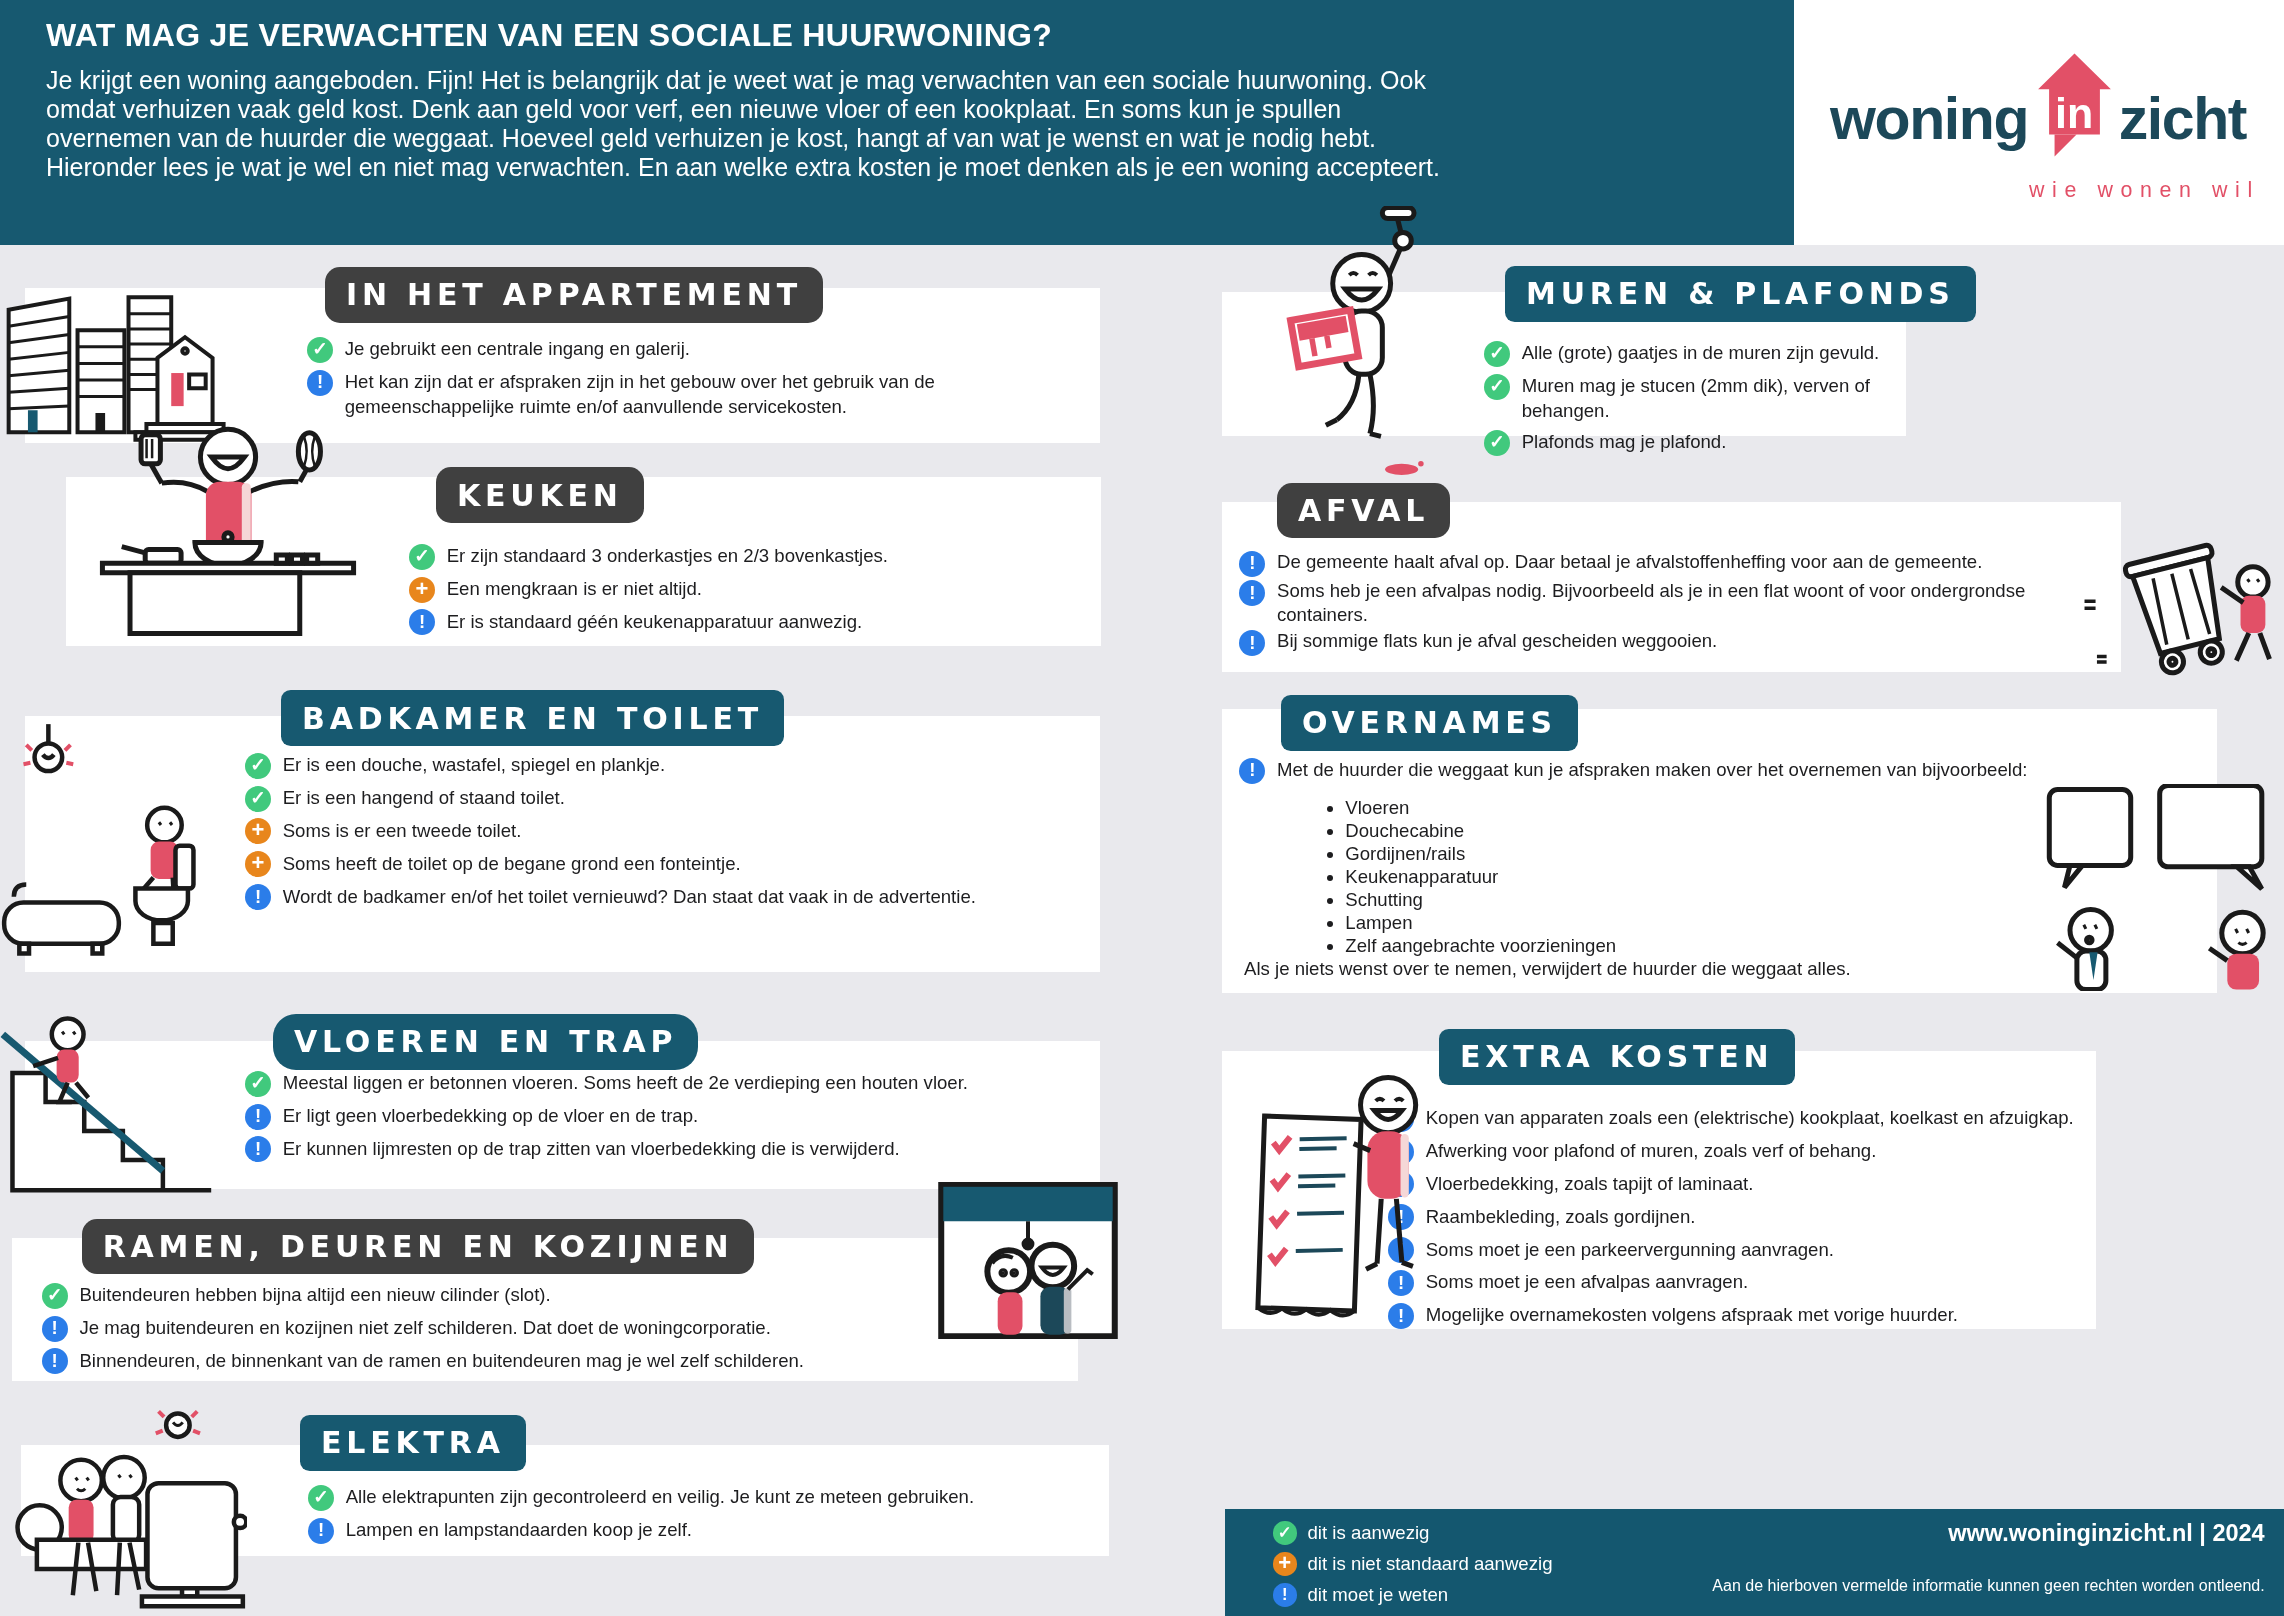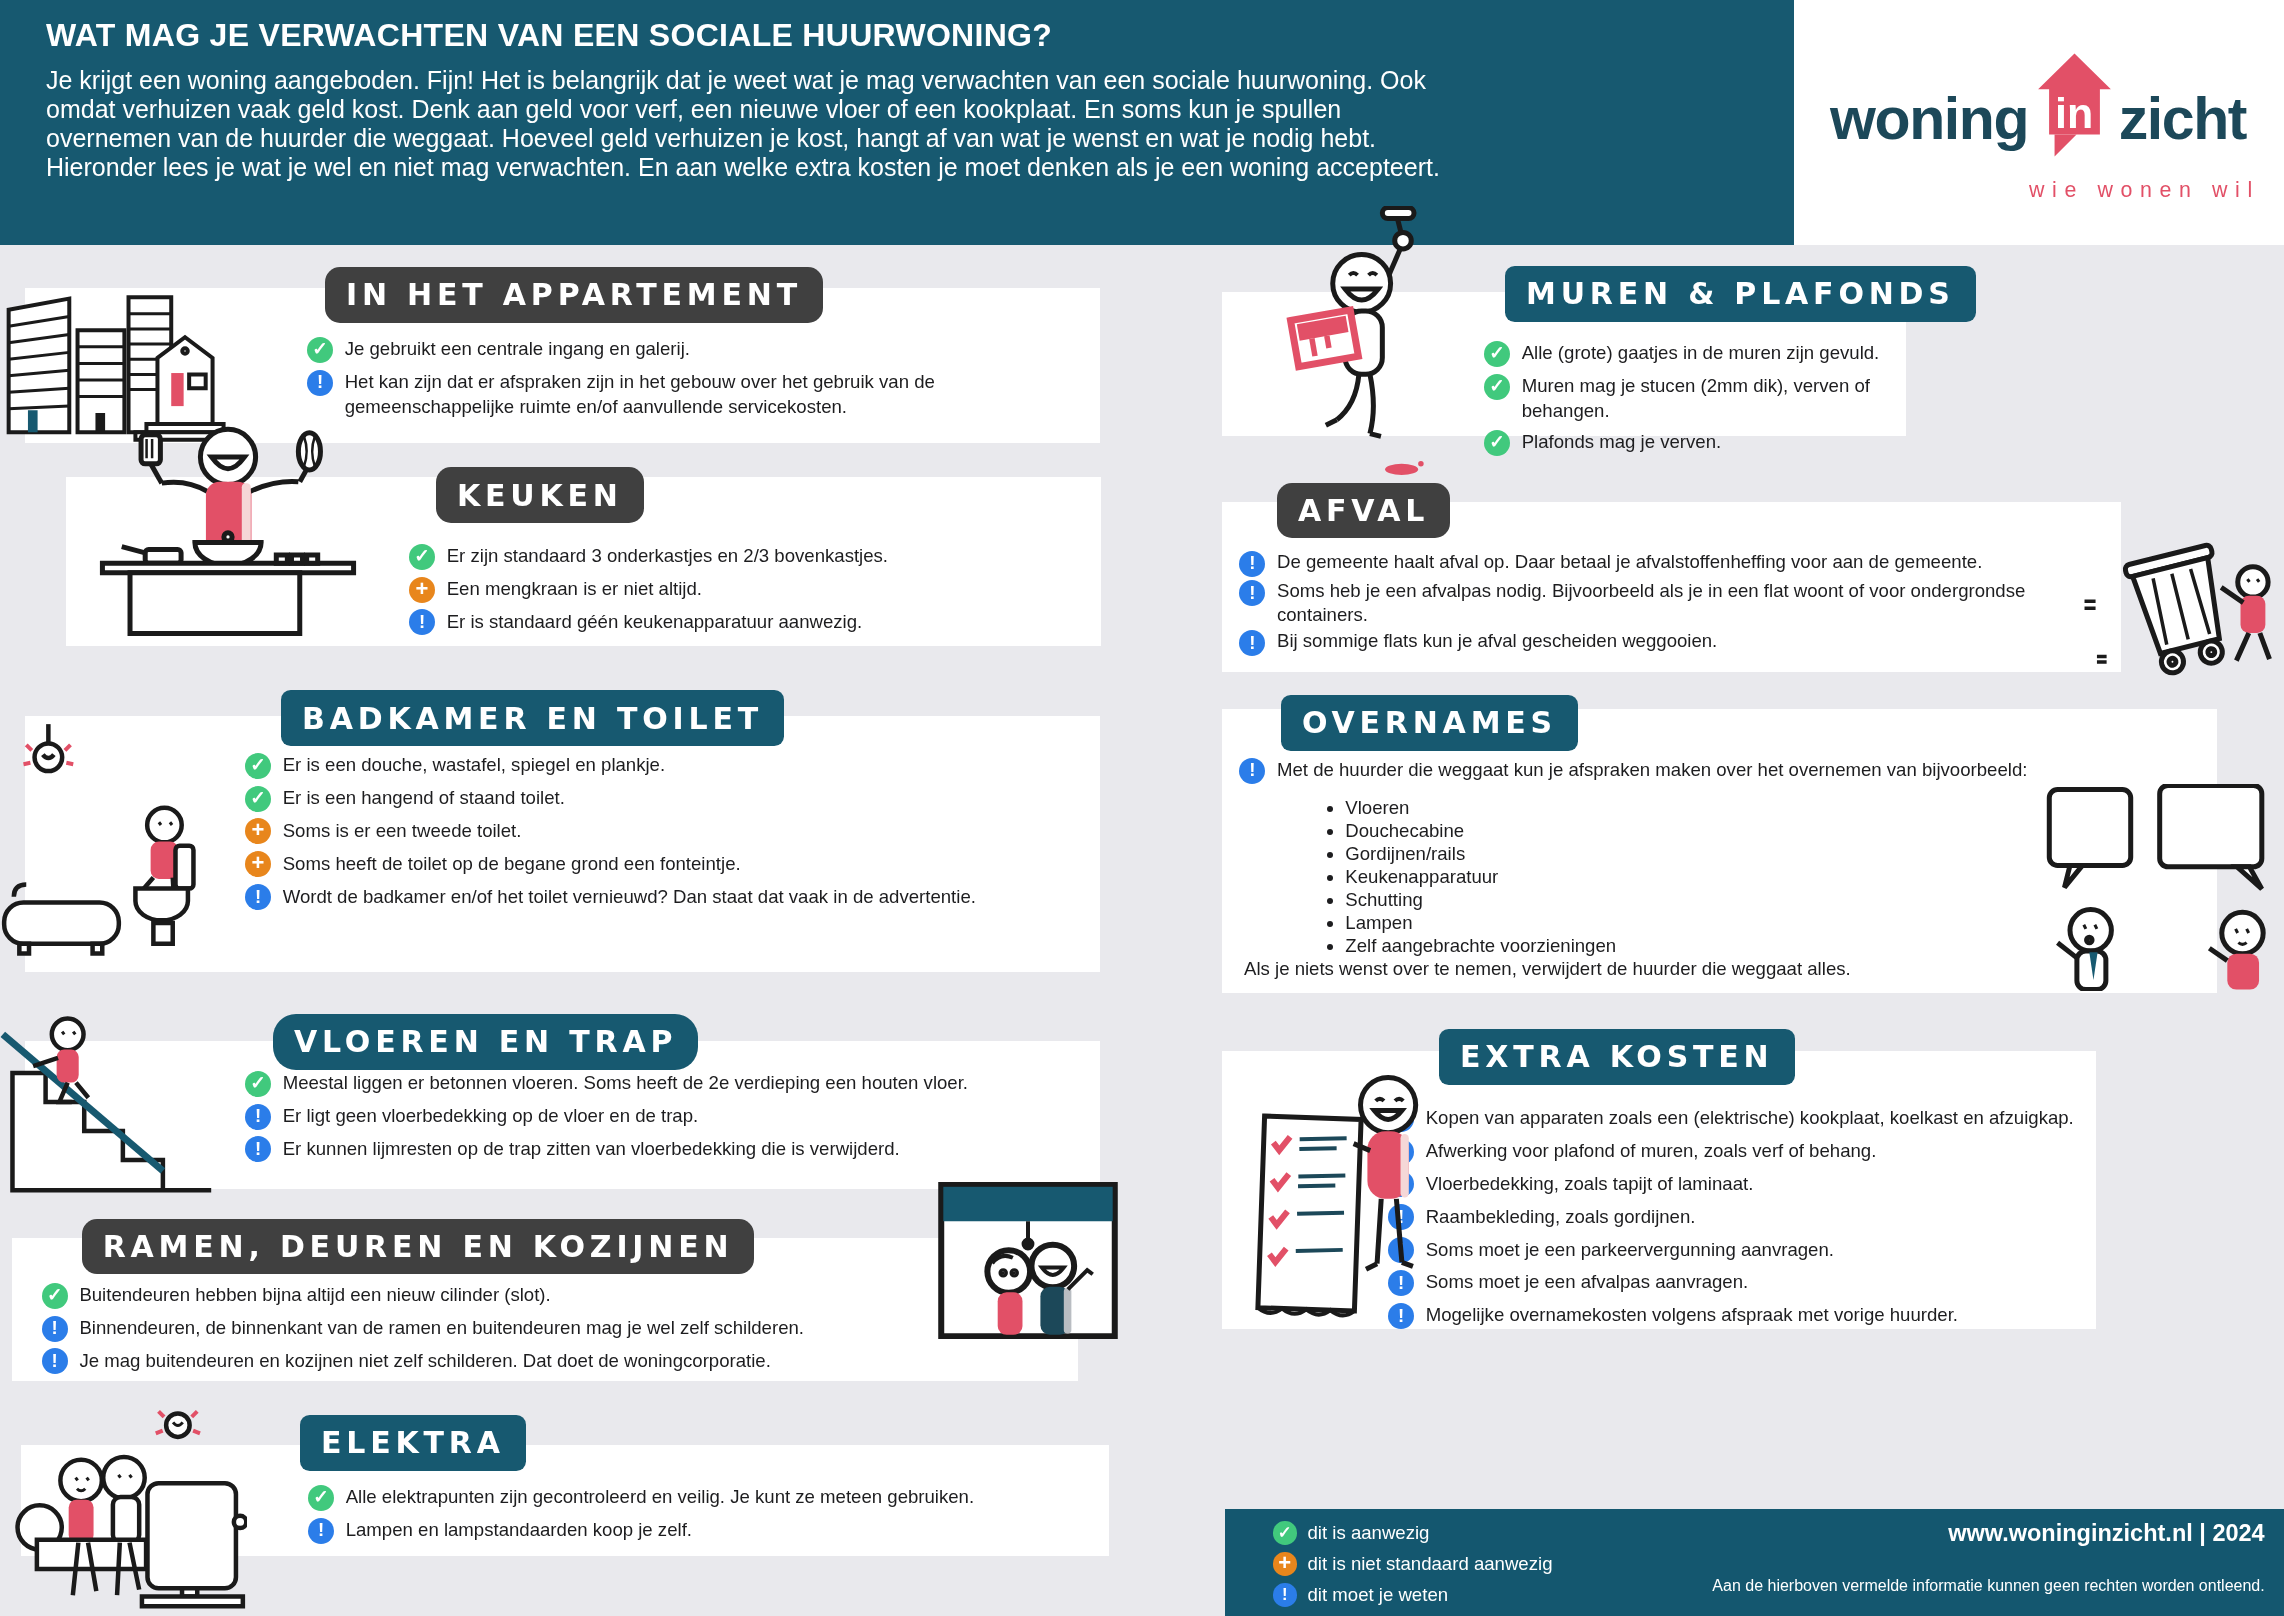--- a/index.html
+++ b/index.html
@@ -171,25 +171,25 @@
 
   <section class="card" id="card-l5" style="left:11.7px;top:1238px;width:1066px;height:143px;">
     <div class="badge red" style="left:70px;top:-19.3px;">RAMEN, DEUREN EN KOZIJNEN</div>
     <ul class="items">
       <li>
           <span class="ic ic-check"></span>
           <span class="t">Buitendeuren hebben bijna altijd een nieuw cilinder (slot).</span>
         </li>
       <li>
           <span class="ic ic-info"></span>
+          <span class="t">Je mag buitendeuren en kozijnen niet zelf schilderen. Dat doet de woningcorporatie.</span>
+        </li>
+      <li>
+          <span class="ic ic-info"></span>
           <span class="t">Binnendeuren, de binnenkant van de ramen en buitendeuren mag je wel zelf schilderen.</span>
-        </li>
-      <li>
-          <span class="ic ic-info"></span>
-          <span class="t">Je mag buitendeuren en kozijnen niet zelf schilderen. Dat doet de woningcorporatie.</span>
         </li>
     </ul>
   </section>
 
   <section class="card" id="card-l6" style="left:21px;top:1445px;width:1080px;height:111px;padding-left:8px;">
     <div class="badge teal" style="left:279px;top:-30px;">ELEKTRA</div>
     <ul class="items">
       <li>
           <span class="ic ic-check"></span>
           <span class="t">Alle elektrapunten zijn gecontroleerd en veilig. Je kunt ze meteen gebruiken.</span>
@@ -207,21 +207,21 @@
       <li>
           <span class="ic ic-check"></span>
           <span class="t">Alle (grote) gaatjes in de muren zijn gevuld.</span>
         </li>
       <li>
           <span class="ic ic-check"></span>
           <span class="t">Muren mag je stucen (2mm dik), verven of behangen.</span>
         </li>
       <li>
           <span class="ic ic-check"></span>
-          <span class="t">Plafonds mag je verven.</span>
+          <span class="t">Plafonds mag je plafond.</span>
         </li>
     </ul>
   </section>
 
   <section class="card" id="card-r2" style="left:1222px;top:502px;width:899px;height:170px;">
     <div class="badge red" style="left:55px;top:-19.3px;">AFVAL</div>
     <ul class="items">
       <li>
           <span class="ic ic-info"></span>
           <span class="t">De gemeente haalt afval op. Daar betaal je afvalstoffenheffing voor aan de gemeente.</span>

